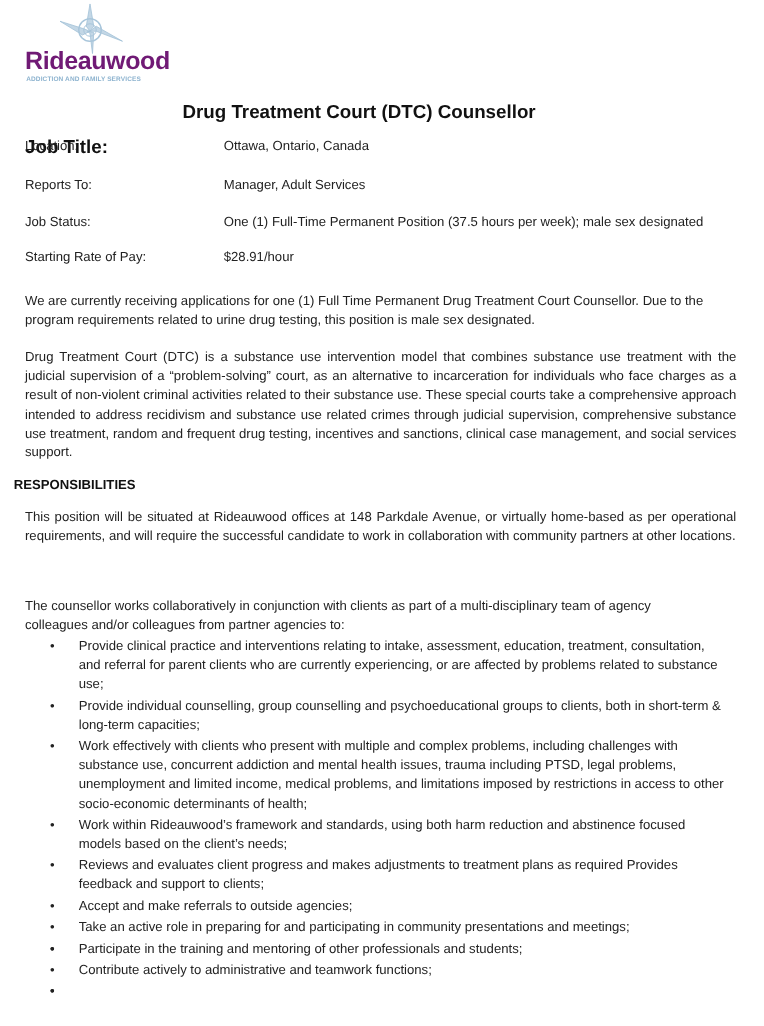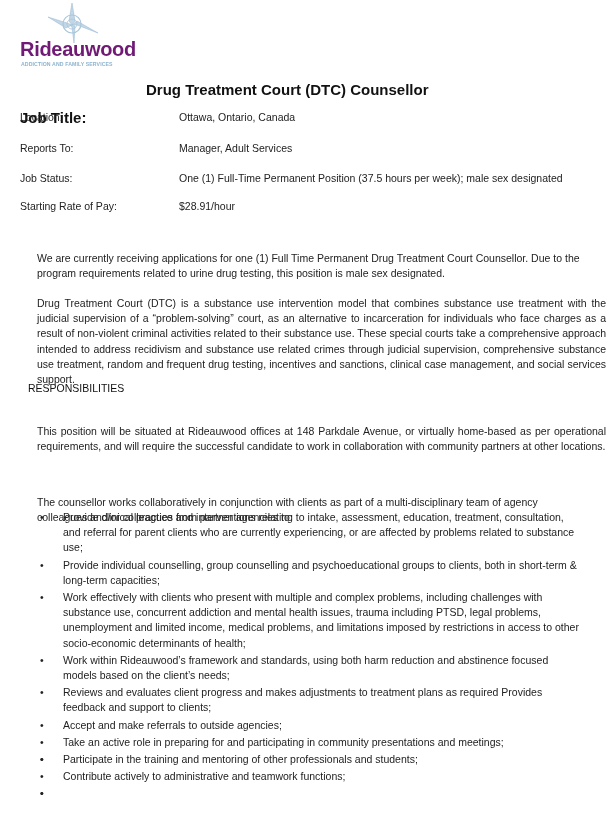--- a/index.html
+++ b/index.html
@@ -22,24 +22,24 @@
   }
   .title-row { position: absolute; top: 80px; left: 20px; right: 20px; height: 20px; }
   .title-label, .title-value { position: absolute; font-size: 15px; font-weight: bold; color: #111; line-height: 20px; }
   .title-label { left: 0; margin-top: 28px; }
   .title-value { left: 126px; }
   .field { position: absolute; left: 20px; right: 20px; height: 14px; font-size: 10.5px; line-height: 14px; color: #222; }
   .field .lbl { position: absolute; left: 0; }
   .field .val { position: absolute; left: 126px; white-space: nowrap; margin-left: 33px; }
   .para {
     position: absolute; left: 20px; width: 569px;
-    font-size: 10.5px; line-height: 15.2px; color: #222; margin: 17px;
+    font-size: 10.5px; line-height: 15.2px; color: #222; margin: 0;
   }
   .justify { text-align: justify; }
-  .heading { position: absolute; left: 28px; top: 381px; font-size: 10.5px; font-weight: normal; color: #111; line-height: 14px; }
+  .heading { position: absolute; left: 11px; top: 381px; font-size: 10.5px; font-weight: bold; color: #111; line-height: 14px; }
   ul.resp {
     position: absolute; left: 20px; top: 510px; width: 560px; margin: 0; padding: 0; list-style: none;
     font-size: 10.5px; line-height: 15.2px; color: #222;
   }
   ul.resp li { position: relative; padding-left: 43px; margin-bottom: 2px; }
   ul.resp li .bullet { position: absolute; left: 20px; top: 0; }
 </style>
 </head>
 <body>
 

